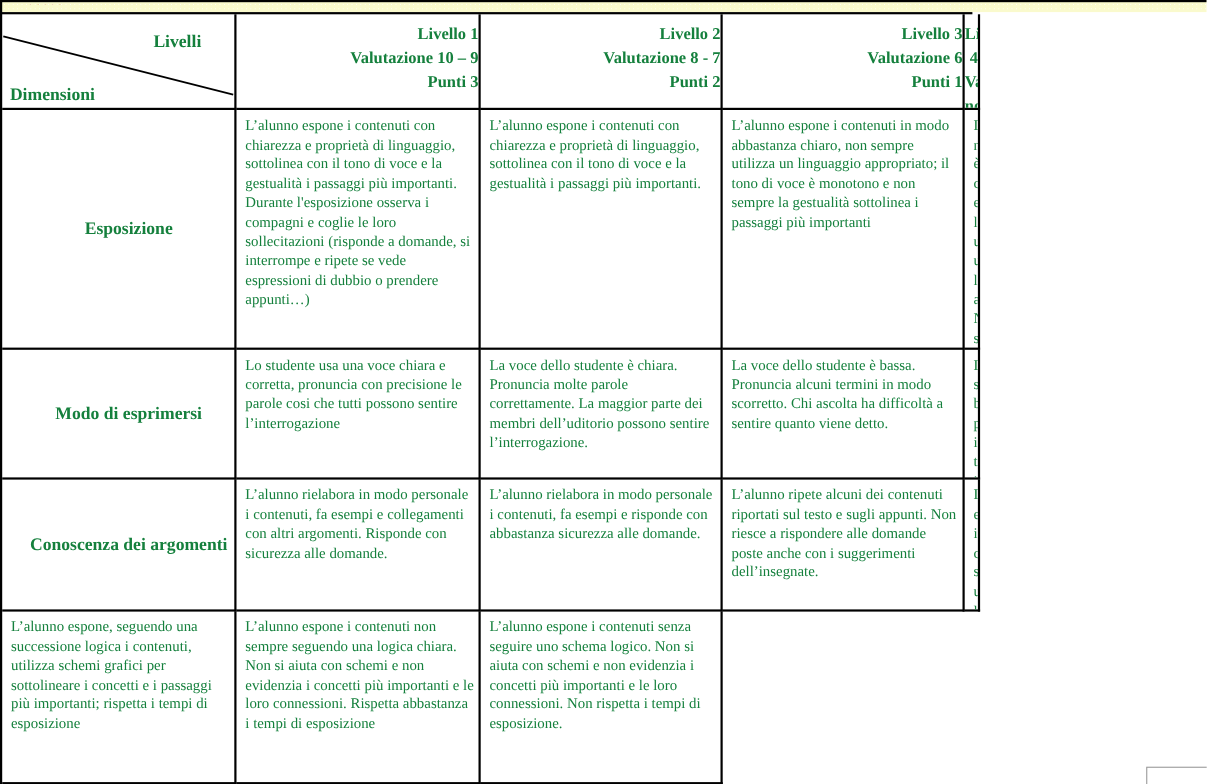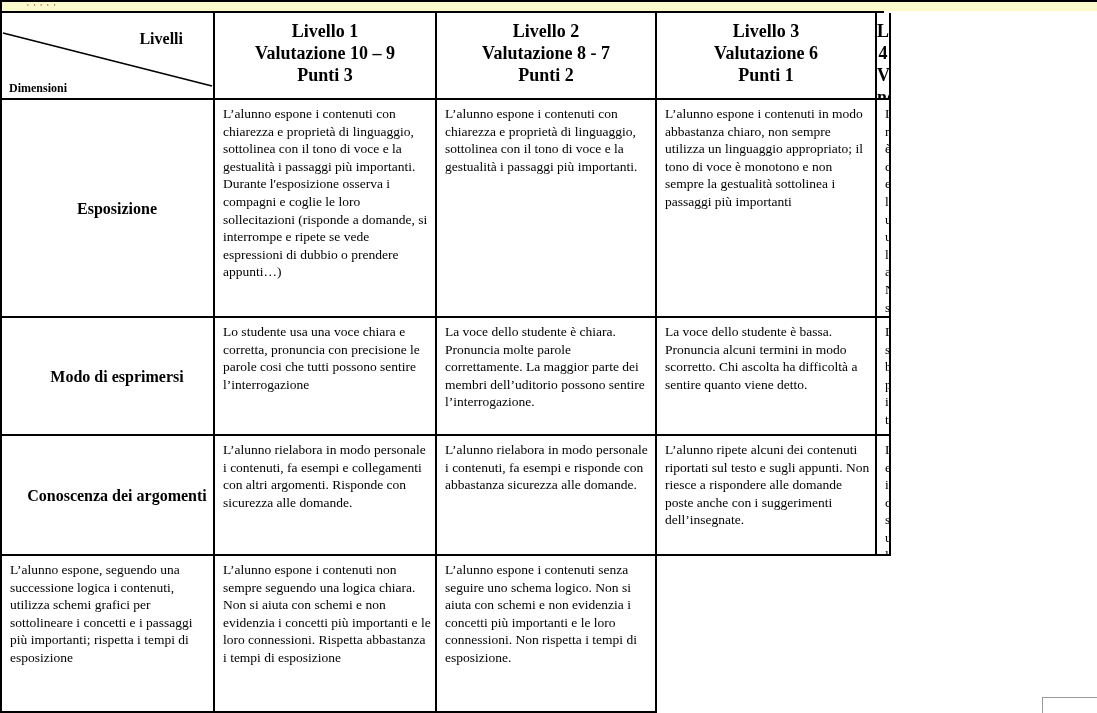--- a/index.html
+++ b/index.html
@@ -37,33 +37,33 @@
     position: absolute;
     left: 0; top: 11px;
     width: 884px;
     height: 702px;
     display: grid;
     grid-template-columns: 213px 222px 220px 220px auto;
     grid-template-rows: 87px 218px 118px 120px auto;
     border-top: 2px solid #000;
     border-left: 2px solid #000;
     background: #fff;
-    color: #000000;
+    color: #15803d;
   }
   .cell {
     border-right: 2px solid #000;
     border-bottom: 2px solid #000;
     overflow: hidden;
     position: relative;
   }
   .head {
     font-weight: bold;
-    font-size: 18px;
+    font-size: 15px;
     line-height: 22px;
-    text-align: center;
+    text-align: right;
     padding-top: 7px;
     white-space: pre-line;
   }
   .rowlabel {
     display: flex;
     align-items: center;
     justify-content: center;
     text-align: center;
     font-weight: bold;
     font-size: 16px;
@@ -82,21 +82,21 @@
   .corner .livelli {
     position: absolute;
     top: 17px; right: 30px;
     font-weight: bold;
     font-size: 16px;
   }
   .corner .dimensioni {
     position: absolute;
     left: 7px; bottom: 2px;
     font-weight: bold;
-    font-size: 12px;
+    font-size: 16px;
   }
   .mini-box {
     position: absolute;
     left: 1042px; top: 697px;
     width: 60px; height: 20px;
     background: #ffffff;
     border: 1px solid #9a9a9a;
     z-index: 5;
   }
 </style>

